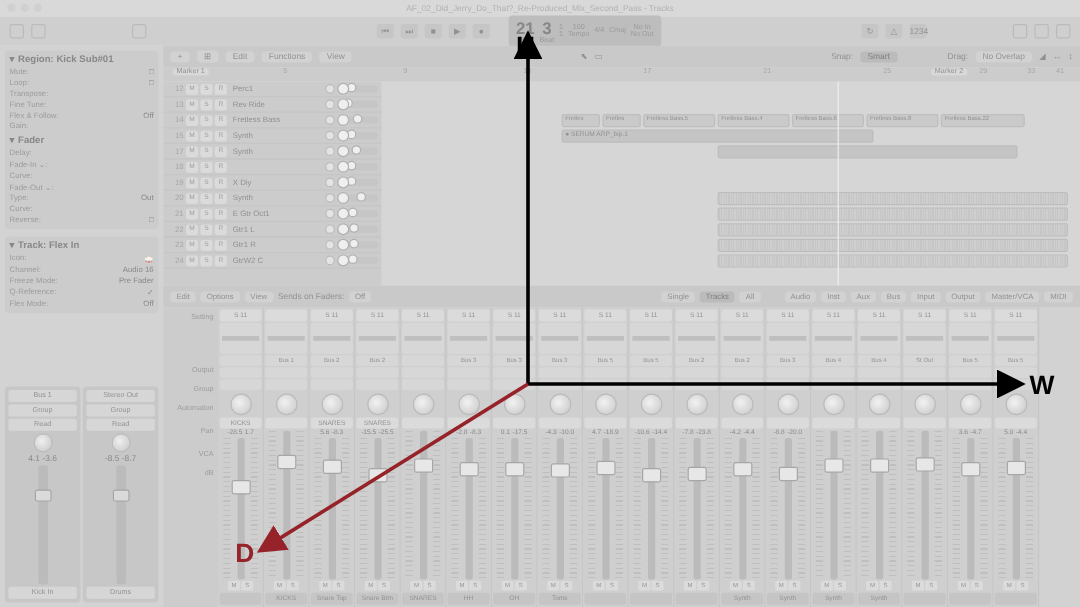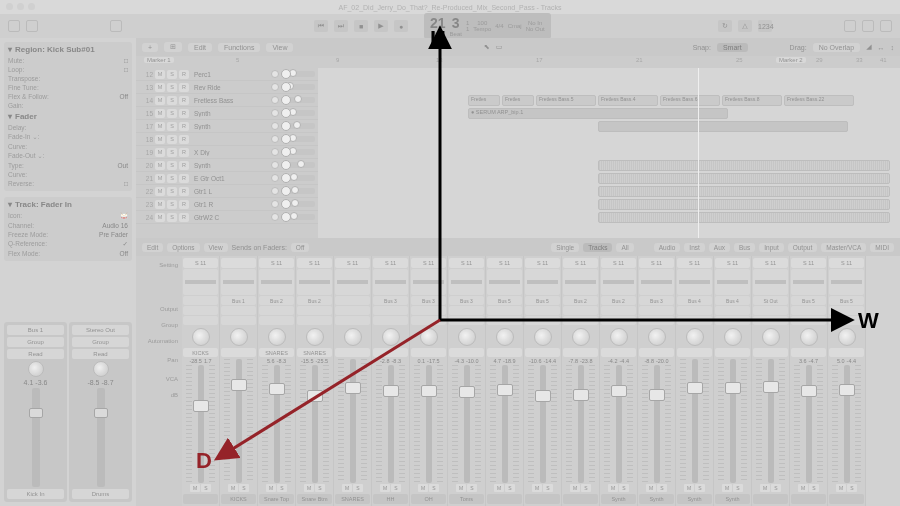--- a/index.html
+++ b/index.html
@@ -215,21 +215,21 @@
           </div>
         <div class="insp-row">
             <span class="lbl">Reverse:</span>
             <span class="val">□</span>
           </div>
       </div>
 
       <div class="insp-section">
         <div class="insp-title">
             <span>▾</span>
-            <span>Track: Fader In</span>
+            <span>Track: Flex In</span>
           </div>
         <div class="insp-row">
             <span class="lbl">Icon:</span>
             <span class="val">🥁</span>
           </div>
         <div class="insp-row">
             <span class="lbl">Channel:</span>
             <span class="val">Audio 16</span>
           </div>
         <div class="insp-row">

